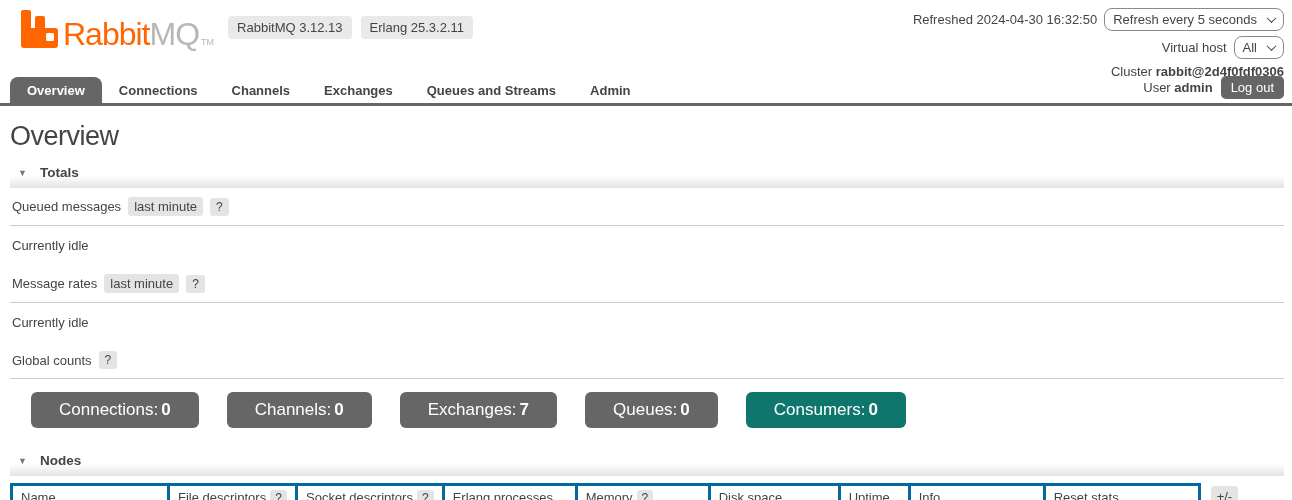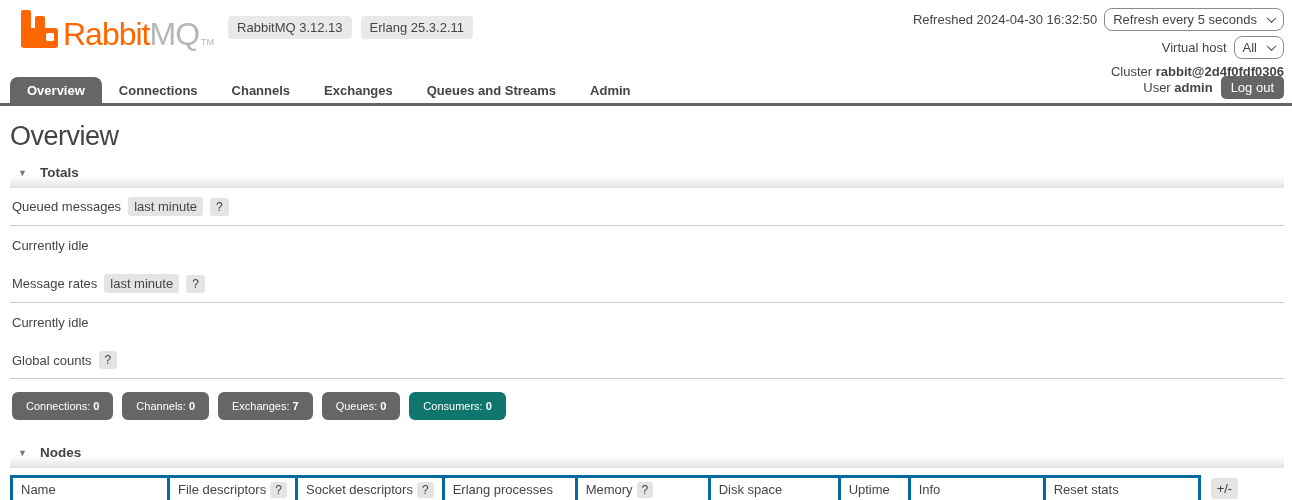--- a/index.html
+++ b/index.html
@@ -58,21 +58,21 @@
   .section-title { font-weight: bold; font-size: 13.5px; color: #444; }
 
   .chart-row { padding: 9px 0 9px 2px; border-bottom: 1px solid #ccc;
                display: flex; align-items: center; gap: 7px; }
   .idle { padding: 12px 0 12px 2px; }
   .mini-badge { background: #e4e4e4; border-radius: 3px; padding: 2px 6px; font-size: 13px; cursor: pointer; }
   .help-badge { background: #e4e4e4; border-radius: 3px; padding: 2px 6px; font-size: 12px; cursor: pointer; }
 
   .counts { display: flex; gap: 9px; margin: 13px 0 21px 2px; }
   .count-btn { background: #666; color: #fff; border: none; border-radius: 6px;
-               padding: 8px 14px; font-size: 11px; font-family: inherit; cursor: pointer; white-space: nowrap; }
+               padding: 8px 28px; font-size: 17px; font-family: inherit; cursor: pointer; white-space: nowrap; margin-left: 19px; }
   .count-btn.disabled { background: #0f766e; }
   .count-btn b { margin-left: 3px; }
 
   
   .nodes-wrap { display: flex; align-items: flex-start; gap: 10px; margin-top: 7px; }
   table { border-collapse: collapse; table-layout: fixed; }
   th { border: 3px solid #0369a1; background: #fff; font-weight: normal; text-align: left;
        padding: 4px 8px; font-size: 13px; white-space: nowrap; }
   th .help-badge { margin-left: 4px; padding: 1px 5px; }
   .plusminus { background: #e4e4e4; border-radius: 3px; padding: 3px 6px; margin-top: 3px;

